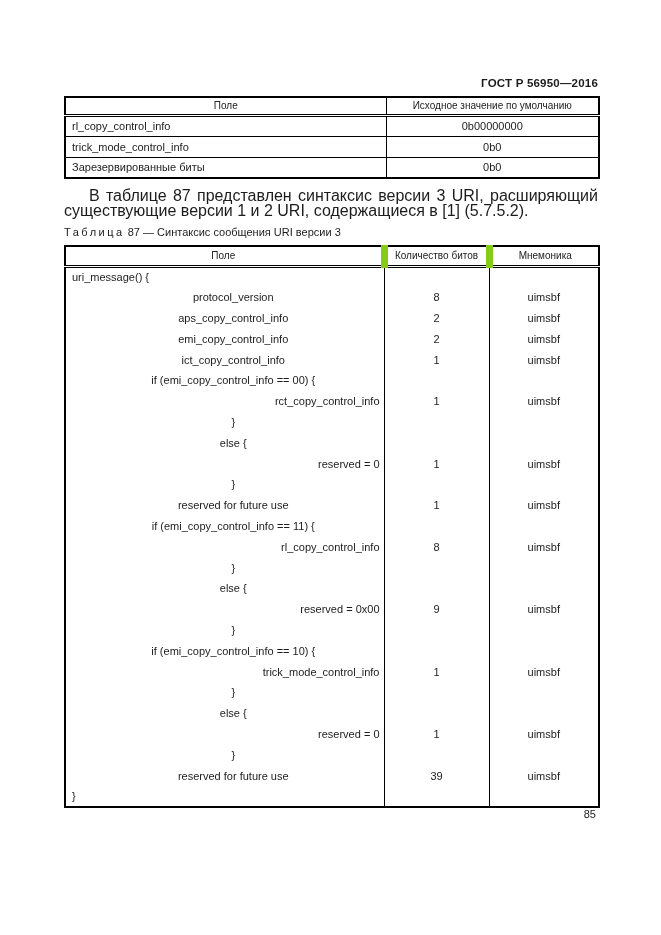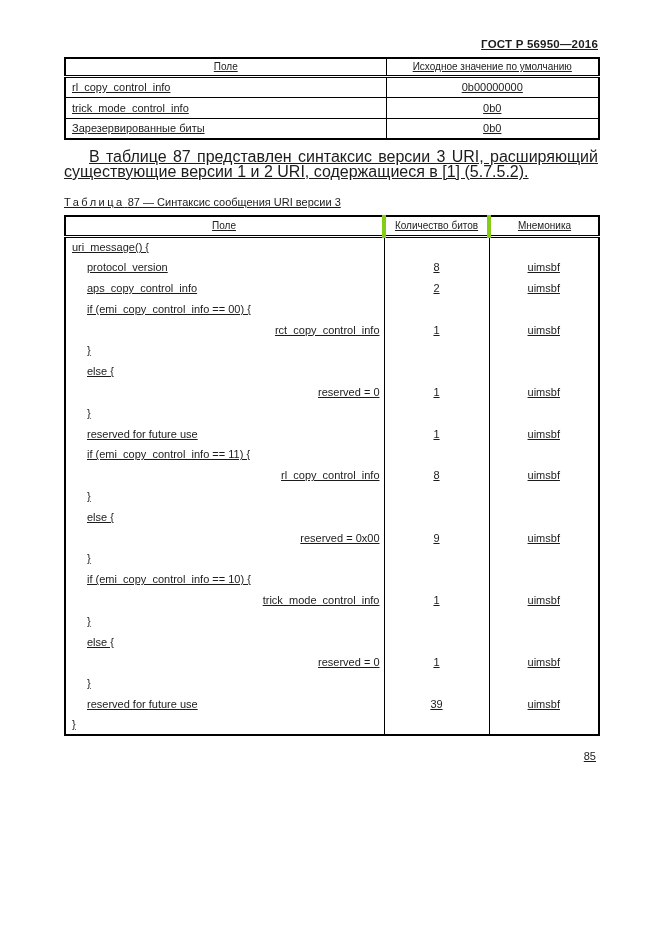--- a/index.html
+++ b/index.html
@@ -5,21 +5,21 @@
   * { margin: 0; padding: 0; box-sizing: border-box; }
   html, body { background: #ffffff; }
   .page {
     width: 661px; height: 935px;
     background: #ffffff;
     font-family: "Liberation Sans", sans-serif;
     color: #1c1c1c;
     overflow: hidden;
     position: relative;
   }
-  .content { padding: 38px 63px 0 64px; text-decoration: underline; }
+  .content { padding: 77px 63px 0 64px; }
 
   .doc-header {
     text-align: right;
     font-weight: bold;
     font-size: 11.5px;
     line-height: 13px;
     letter-spacing: 0.2px;
   }
 
   .caption-86 {
@@ -46,44 +46,44 @@
   .t86 td.value { text-align: center; }
 
   .para {
     margin-top: 9px;
     font-size: 16px;
     line-height: 15px;
     text-align: justify;
     text-indent: 25px;
   }
 
-  .caption-87 { margin-top: 17px; font-size: 11px; line-height: 13px; }
+  .caption-87 { margin-top: 8px; font-size: 11px; line-height: 13px; }
   .caption-87 .spaced { letter-spacing: 2.5px; }
 
   .t87 { margin-top: 6px; border: 2px solid #000; }
   .t87 th {
     font-weight: normal; font-size: 10px; color: #222;
     height: 20px; text-align: center; vertical-align: middle;
-    border-left: 4px solid #84cc16; border-bottom: 3px double #000;
+    border-left: 7px solid #84cc16; border-bottom: 3px double #000;
     padding: 2px 4px;
   }
   .t87 th:first-child { border-left: none; }
   .t87 td {
     font-size: 11px; height: 20.8px; vertical-align: middle;
     border-left: 1px solid #000; padding: 0 4px;
   }
   .t87 td:first-child { border-left: none; }
   .t87 td.num { text-align: center; }
   .t87 td.field { text-align: left; white-space: pre; margin-top: 48px; }
   .t87 td.indent-0 { padding-left: 6px; }
-  .t87 td.indent-1 { padding-left: 21px; }
+  .t87 td.indent-1 { padding-left: 21px; text-align: center; }
   .t87 td.indent-2 { padding-left: 36px; text-align: right; }
 
   .page-num {
-    margin-top: 14px;
+    margin-top: 0;
     text-align: right;
     font-size: 11px;
     padding-right: 2px;
   }
 </style>
 </head>
 <body>
 
 <div class="page">
   <div class="content">
@@ -150,20 +150,30 @@
             <td class="field indent-1">protocol_version</td>
             <td class="num">8</td>
             <td class="num">uimsbf</td>
           </tr>
           <tr>
             <td class="field indent-1">aps_copy_control_info</td>
             <td class="num">2</td>
             <td class="num">uimsbf</td>
           </tr>
           <tr>
+            <td class="field indent-1">emi_copy_control_info</td>
+            <td class="num">2</td>
+            <td class="num">uimsbf</td>
+          </tr>
+          <tr>
+            <td class="field indent-1">ict_copy_control_info</td>
+            <td class="num">1</td>
+            <td class="num">uimsbf</td>
+          </tr>
+          <tr>
             <td class="field indent-1">if (emi_copy_control_info == 00) {</td>
             <td class="num"></td>
             <td class="num"></td>
           </tr>
           <tr>
             <td class="field indent-2">rct_copy_control_info</td>
             <td class="num">1</td>
             <td class="num">uimsbf</td>
           </tr>
           <tr>

